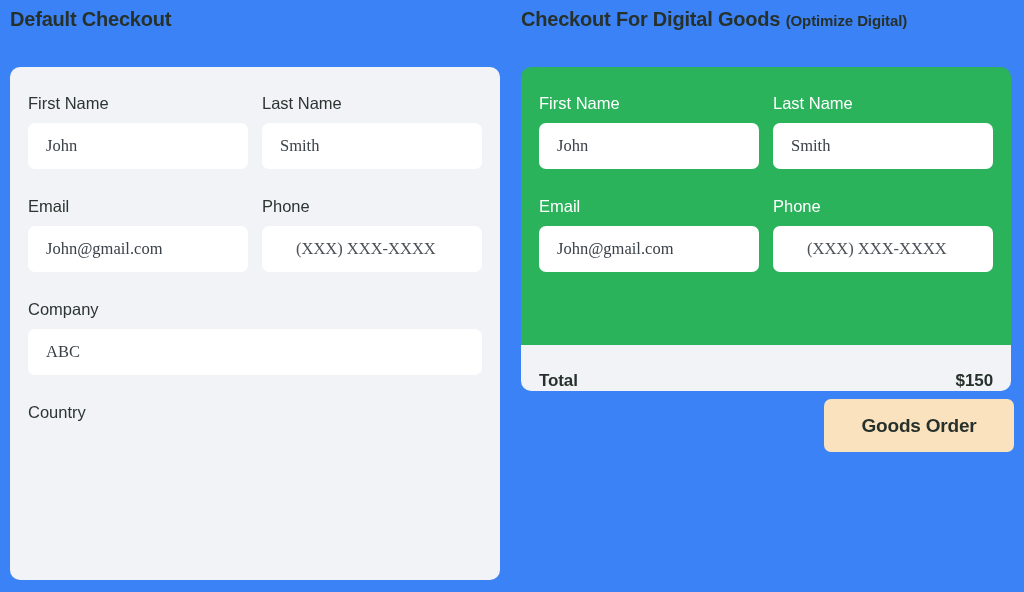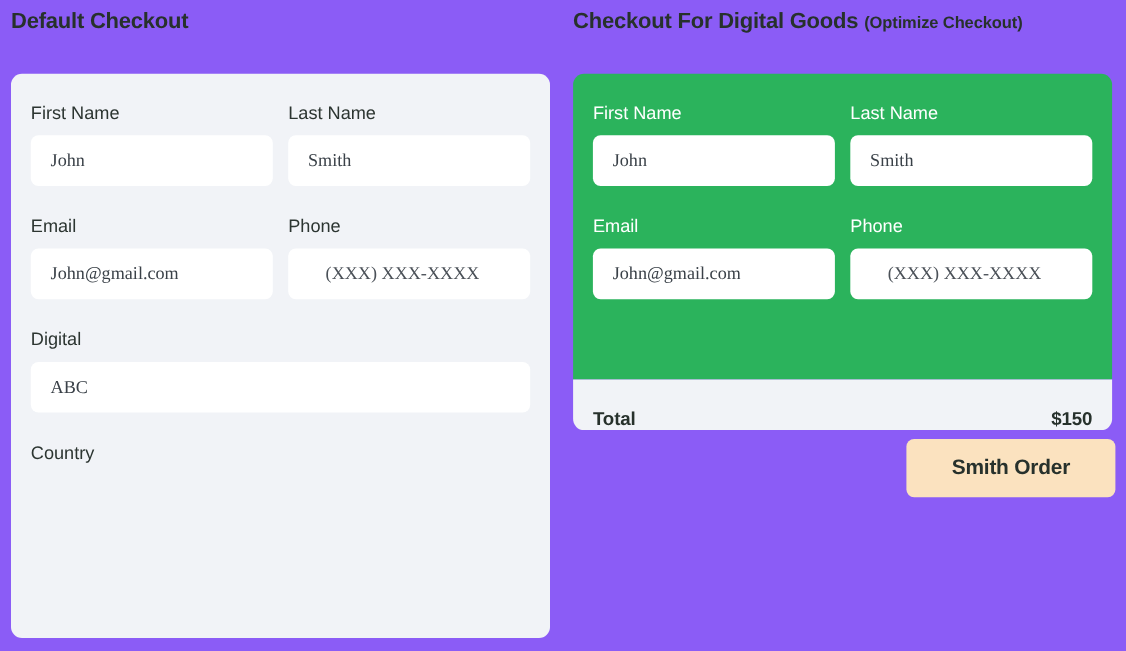--- a/index.html
+++ b/index.html
@@ -9,21 +9,21 @@
     height: 592px;
     background: #ffffff;
     font-family: "Liberation Sans", sans-serif;
     overflow: hidden;
   }
 
   .page {
     position: relative;
     width: 1024px;
     height: 592px;
-    background: #8b5cf6;
+    background: #3b82f6;
   }
 
   
   .col-heading {
     position: absolute;
     top: 8px;
     font-size: 20px;
     font-weight: bold;
     letter-spacing: -0.2px;
     color: #27312c;
@@ -173,21 +173,21 @@
 <body>
 
 <div class="page">
 
   <div class="col-heading left">
     <span>Default Checkout</span>
   </div>
 
   <div class="col-heading right">
     <span>Checkout For Digital Goods</span>
-    <span class="heading-sub">(Optimize Checkout)</span>
+    <span class="heading-sub">(Optimize Digital)</span>
   </div>
 
   <div class="card card-default">
     <div class="form-body">
 
       <div class="row">
         <div class="field">
           <div class="field-label">First Name</div>
           <div class="field-control">
             <span class="field-value">John</span>
@@ -215,21 +215,21 @@
           <div class="field-control">
             <span class="field-value placeholder">(XXX) XXX-XXXX</span>
           </div>
         </div>
       </div>
 
       <div class="field-gap"></div>
 
       <div class="row">
         <div class="field full">
-          <div class="field-label">Digital</div>
+          <div class="field-label">Company</div>
           <div class="field-control">
             <span class="field-value">ABC</span>
           </div>
         </div>
       </div>
 
       <div class="field-gap"></div>
 
       <div class="row">
         <div class="field full">
@@ -276,15 +276,15 @@
       </div>
 
     </div>
   </div>
 
   <div class="total-strip">
     <span class="total-label">Total</span>
     <span class="total-amount">$150</span>
   </div>
 
-  <button class="place-order">Smith Order</button>
+  <button class="place-order">Goods Order</button>
 
 </div>
 
 </body></html>

